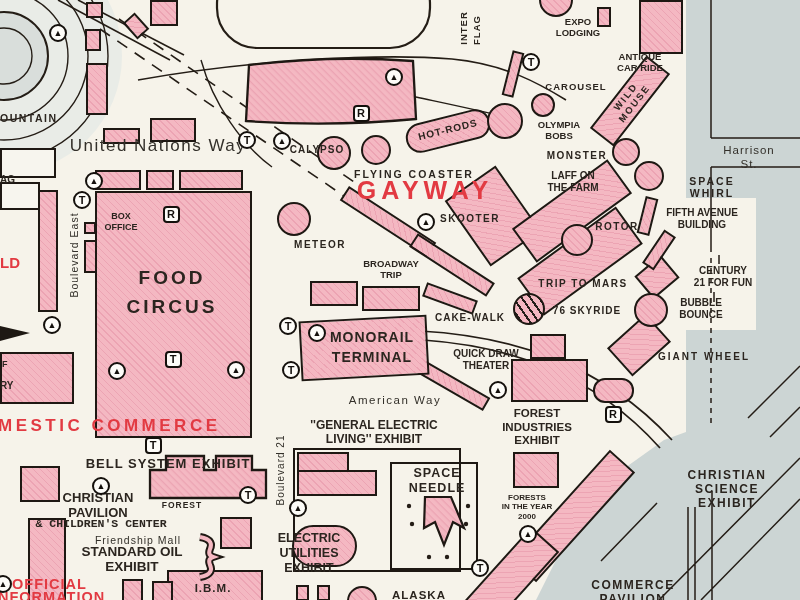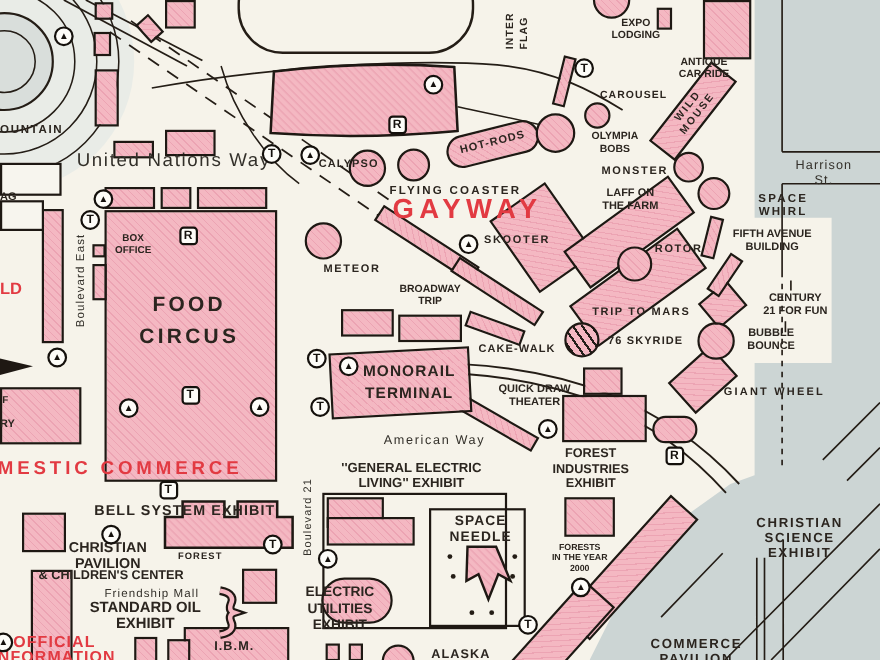--- a/index.html
+++ b/index.html
@@ -219,21 +219,21 @@
 LIVING'' EXHIBIT</div>
     <div class="lbl" style="left: 437px; top: 481px; font-size: 12.5px; transform: translate(-50%, -50%); letter-spacing: 1px;">SPACE
 NEEDLE</div>
     <div class="lbl" style="left: 309px; top: 553px; font-size: 12.5px; transform: translate(-50%, -50%);">ELECTRIC
 UTILITIES
 EXHIBIT</div>
     <div class="lbl" style="left: 419px; top: 596px; font-size: 11.5px; transform: translate(-50%, -50%); letter-spacing: 1px;">ALASKA</div>
     <div class="lbl" style="left: 168px; top: 464px; font-size: 13px; transform: translate(-50%, -50%); letter-spacing: 1px;">BELL SYSTEM EXHIBIT</div>
     <div class="lbl" style="left: 98px; top: 505px; font-size: 13px; transform: translate(-50%, -50%);">CHRISTIAN
 PAVILION</div>
-    <div class="lbl" style="left: 101px; top: 524px; font-size: 11.5px; transform: translate(-50%, -50%);">&amp; CHILDREN'S CENTER</div>
+    <div class="lbl" style="left: 101px; top: 524px; font-size: 11.5px; transform: translate(-50%, -50%); font-family: Liberation Mono, monospace;">&amp; CHILDREN'S CENTER</div>
     <div class="lbl" style="left: 182px; top: 505px; font-size: 8.5px; transform: translate(-50%, -50%); letter-spacing: 1px;">FOREST</div>
     <div class="lbl" style="left: 132px; top: 560px; font-size: 13.5px; transform: translate(-50%, -50%); line-height: 1.1;">STANDARD OIL
 EXHIBIT</div>
     <div class="lbl" style="left: 213px; top: 589px; font-size: 11.5px; transform: translate(-50%, -50%); letter-spacing: 1px;">I.B.M.</div>
     <div class="lbl" style="left: 121px; top: 222px; font-size: 9px; transform: translate(-50%, -50%);">BOX
 OFFICE</div>
     <div class="lbl" style="left: 172px; top: 292px; font-size: 19px; transform: translate(-50%, -50%); letter-spacing: 3px; line-height: 1.55;">FOOD
 CIRCUS</div>
     <div class="icon round" style="left: 49px; top: 24px;">
       <span class="tri">▲</span>

